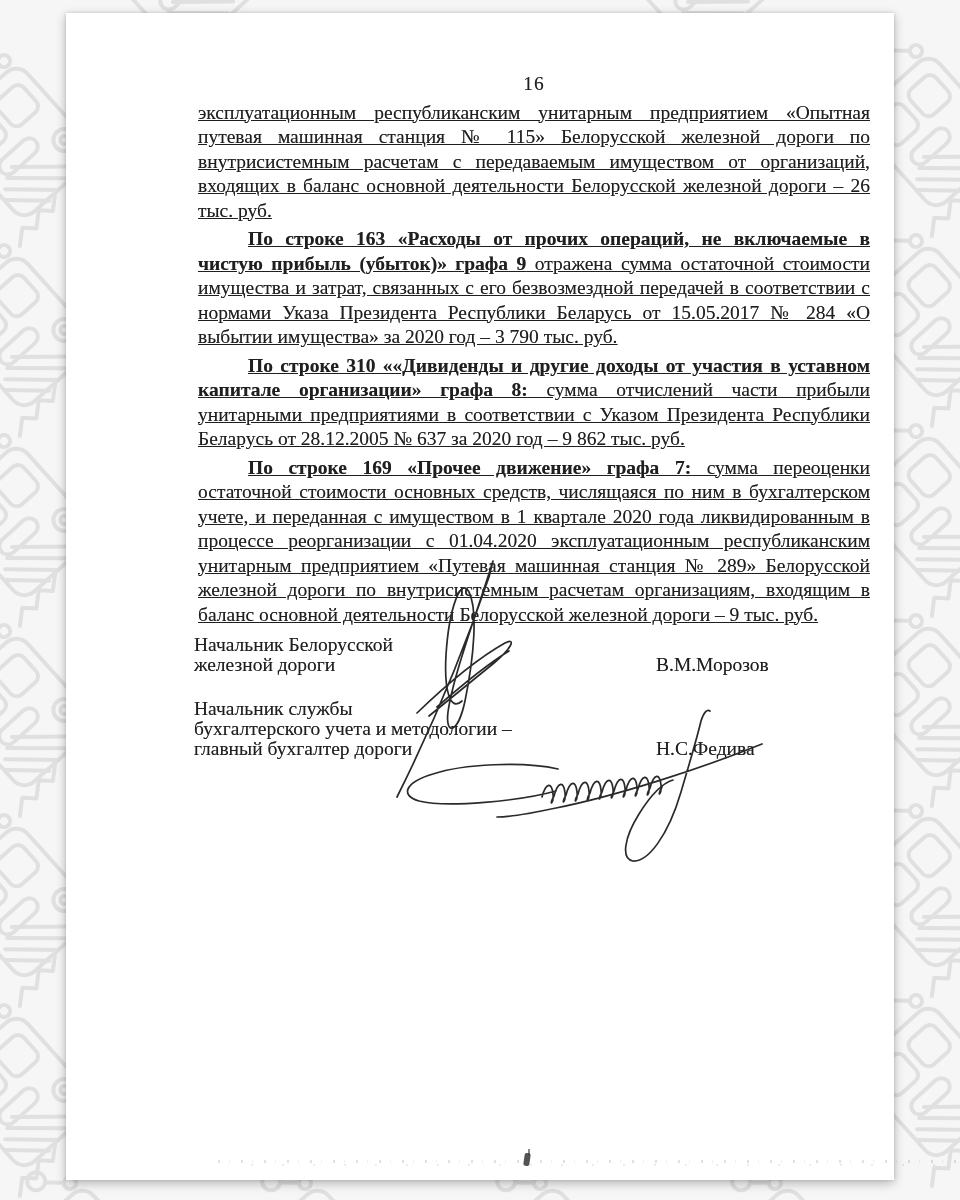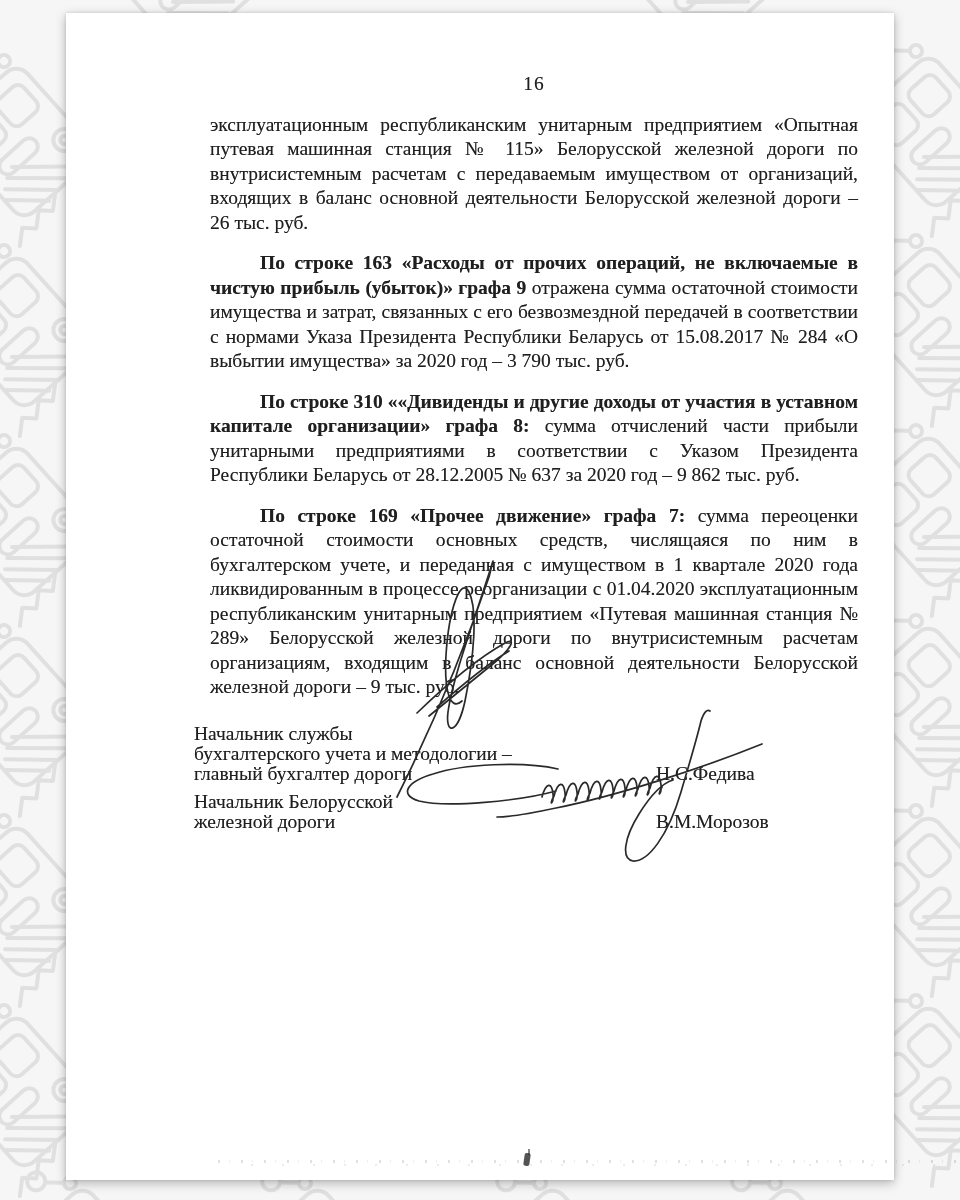--- a/index.html
+++ b/index.html
@@ -14,21 +14,21 @@
     background:#ffffff;z-index:1;
     box-shadow:0 3px 10px rgba(0,0,0,.28),0 0 3px rgba(0,0,0,.12);
   }
   .content{
     position:absolute;left:128px;top:59px;width:680px;
     color:#1f1f1f;font-size:19.5px;line-height:24.5px;
     text-shadow:0 0 .4px rgba(0,0,0,.45);
   }
   .pgnum{text-align:center;line-height:24.5px;letter-spacing:1px;}
   .bodytext{margin-top:2px;}
-  .bodytext p{margin:16px;text-align:justify;text-align-last:left;}
+  .bodytext p{margin:4px;text-align:justify;text-align-last:left;text-decoration:underline;}
   .bodytext p.indent{text-indent:50px;}
   .lead{font-weight:bold;}
   .sig-row{display:flex;justify-content:space-between;align-items:flex-end;padding-right:86px;}
   .sig-row.first{margin-top:8px;}
   .sig-row.second{margin-top:24px;}
   .sig-title{line-height:20px;}
   .sig-name{width:132px;line-height:20px;white-space:nowrap;}
   .noise{
     position:absolute;left:152px;top:1147px;width:796px;height:3px;opacity:.85;
     background:
@@ -85,40 +85,40 @@
   <use href="#train" transform="translate(795,1262) rotate(-42)"></use>
 </svg>
 
 <div class="sheet">
   <div class="content">
 
     <div class="pgnum">16</div>
 
     <div class="bodytext">
       <p><span class="lead"></span><span>эксплуатационным республиканским унитарным предприятием «Опытная путевая машинная станция № 115» Белорусской железной дороги по внутрисистемным расчетам с передаваемым имуществом от организаций, входящих в баланс основной деятельности Белорусской железной дороги – 26 тыс. руб.</span></p>
-      <p class="indent"><span class="lead">По строке 163 «Расходы от прочих операций, не включаемые в чистую прибыль (убыток)» графа 9</span><span> отражена сумма остаточной стоимости имущества и затрат, связанных с его безвозмездной передачей в соответствии с нормами Указа Президента Республики Беларусь от 15.08.2017 № 284 «О выбытии имущества» за 2020 год – 3 790 тыс. руб.</span></p>
+      <p class="indent"><span class="lead">По строке 163 «Расходы от прочих операций, не включаемые в чистую прибыль (убыток)» графа 9</span><span> отражена сумма остаточной стоимости имущества и затрат, связанных с его безвозмездной передачей в соответствии с нормами Указа Президента Республики Беларусь от 15.05.2017 № 284 «О выбытии имущества» за 2020 год – 3 790 тыс. руб.</span></p>
       <p class="indent"><span class="lead">По строке 310 ««Дивиденды и другие доходы от участия в уставном капитале организации» графа 8:</span><span> сумма отчислений части прибыли унитарными предприятиями в соответствии с Указом Президента Республики Беларусь от 28.12.2005 № 637 за 2020 год – 9 862 тыс. руб.</span></p>
       <p class="indent"><span class="lead">По строке 169 «Прочее движение» графа 7:</span><span> сумма переоценки остаточной стоимости основных средств, числящаяся по ним в бухгалтерском учете, и переданная с имуществом в 1 квартале 2020 года ликвидированным в процессе реорганизации с 01.04.2020 эксплуатационным республиканским унитарным предприятием «Путевая машинная станция № 289» Белорусской железной дороги по внутрисистемным расчетам организациям, входящим в баланс основной деятельности Белорусской железной дороги – 9 тыс. руб.</span></p>
+    </div>
+
+    <div class="sig-row first">
+      <div class="sig-title">
+        <div>Начальник Белорусской</div>
+        <div>железной дороги</div>
+      </div>
+      <div class="sig-name">В.М.Морозов</div>
     </div>
 
     <div class="sig-row second">
       <div class="sig-title">
         <div>Начальник службы</div>
         <div>бухгалтерского учета и методологии –</div>
         <div>главный бухгалтер дороги</div>
       </div>
       <div class="sig-name">Н.С.Федива</div>
-    </div>
-
-    <div class="sig-row first">
-      <div class="sig-title">
-        <div>Начальник Белорусской</div>
-        <div>железной дороги</div>
-      </div>
-      <div class="sig-name">В.М.Морозов</div>
     </div>
 
   </div>
 
   <div class="noise"></div>
   <div class="noise2"></div>
   <div class="noise-blob"></div>
   <div class="noise-blob2"></div>
 </div>
 

